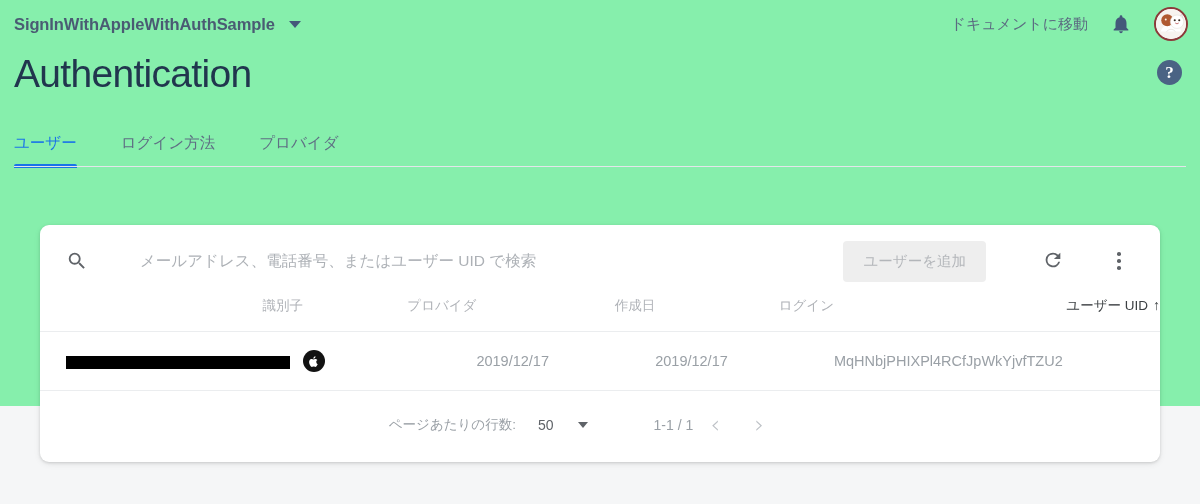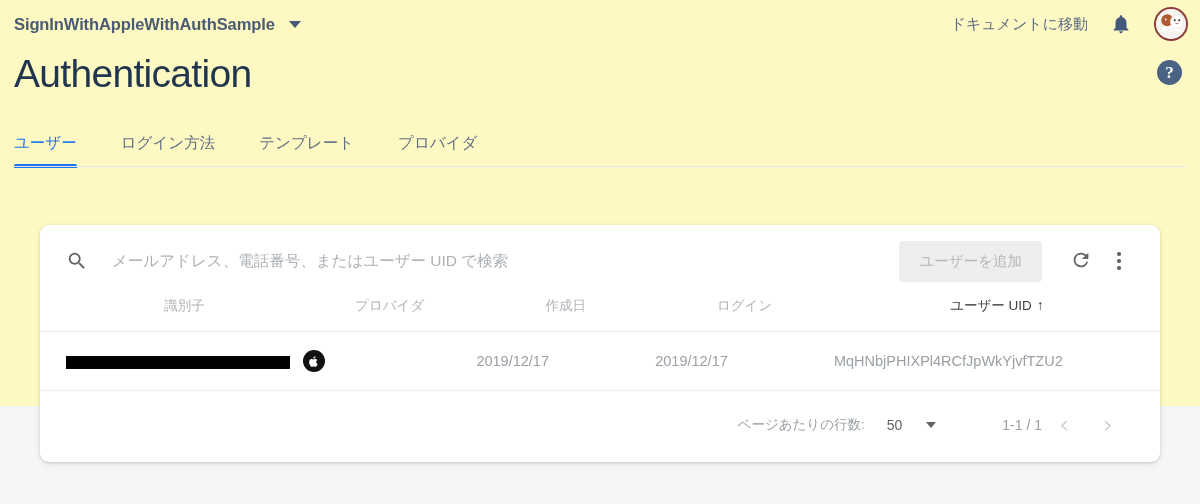--- a/index.html
+++ b/index.html
@@ -2,21 +2,21 @@
 <html><head>
 <meta charset="utf-8">
 <style>
   * { box-sizing: border-box; margin: 0; padding: 0; }
   html, body {
     width: 1200px; height: 504px;
     background: #f5f6f7;
     font-family: "Liberation Sans", "DejaVu Sans", sans-serif;
     overflow: hidden;
   }
-  .page { position: relative; width: 1200px; height: 406px; background: #fef9c3; }
+  .page { position: relative; width: 1200px; height: 406px; background: #86efac; }
 
   
   .topbar {
     position: absolute; top: 0; left: 0; width: 1200px; height: 48px;
     display: flex; align-items: center;
   }
   .project-chip {
     display: flex; align-items: center; gap: 14px;
     margin-left: 14px; cursor: pointer;
   }
@@ -86,20 +86,21 @@
     position: absolute; top: 225px; left: 40px;
     width: 1120px; height: 237px;
     background: #fff; border-radius: 9px;
     box-shadow: 0 1px 3px rgba(0,0,0,0.14), 0 2px 7px rgba(0,0,0,0.07);
     overflow: hidden;
   }
 
   .toolbar {
     height: 72px; display: flex; align-items: center;
     padding: 0 22px 0 26px;
+    gap: 28px;
   }
   .search-icon { width: 22px; height: 22px; flex: 0 0 auto; }
   .search-input {
     flex: 1 1 auto; border: none; outline: none;
     font-size: 15.5px; color: #3c4043; margin-left: 24px;
     background: transparent; font-family: inherit;
   }
   .search-input::placeholder { color: #adb1b6; }
   .add-user-btn {
     background: #eeeeee; color: #b3b6ba; border: none;
@@ -112,21 +113,21 @@
     display: flex; align-items: center; justify-content: center;
     cursor: pointer; background: transparent; border: none;
   }
   .kebab { display: flex; flex-direction: column; gap: 3.5px; align-items: center; }
   .kebab i { width: 3.6px; height: 3.6px; border-radius: 50%; background: #5f6368; display:block; }
 
   
   table { width: 100%; border-collapse: collapse; table-layout: fixed; }
   thead th {
     font-size: 13.5px; color: #b0b3b8; font-weight: 400;
-    text-align: center; padding: 0 0 16px 0; white-space: nowrap;
+    text-align: right; padding: 0 0 16px 0; white-space: nowrap;
   }
   thead th.sorted { color: #3c4043; }
   .sort-arrow { font-size: 14px; margin-left: 5px; color: #3c4043; }
   tbody td {
     font-size: 14.5px; color: #9aa0a6; padding: 18px 0;
     border-top: 1px solid #ebedef; border-bottom: 1px solid #ebedef;
     vertical-align: middle; white-space: nowrap;
   }
   .col-id { width: 250px; padding-left: 26px; }
   .col-provider { width: 165px; }
@@ -139,21 +140,21 @@
     display: inline-block; width: 224px; height: 13px;
     background: #000; vertical-align: middle;
   }
   .provider-badge {
     width: 22px; height: 22px; border-radius: 50%;
     background: #121212; display: flex; align-items: center; justify-content: center;
   }
 
   
   .pager {
-    display: flex; align-items: center; justify-content: flex-end;
+    display: flex; align-items: center; justify-content: center;
     height: 68px; padding-right: 30px; gap: 0;
   }
   .pager-label { font-size: 13.5px; color: #9aa0a6; margin-right: 22px; }
   .rows-select {
     display: flex; align-items: center; gap: 24px; cursor: pointer;
     margin-right: 66px;
   }
   .rows-value { font-size: 14px; color: #5f6368; }
   .rows-caret {
     width: 0; height: 0;
@@ -205,21 +206,20 @@
       </span>
     </div>
   </div>
 
   <h1 class="page-title">Authentication</h1>
   <div class="help-btn">?</div>
 
   <div class="tabs">
     <div class="tab active">ユーザー</div>
     <div class="tab">ログイン方法</div>
-    <div class="tab">テンプレート</div>
     <div class="tab">プロバイダ</div>
   </div>
   <div class="tabs-rule"></div>
 
   <div class="card">
 
     <div class="toolbar">
       <span class="search-icon">
         <svg viewBox="0 0 24 24" width="22" height="22" aria-hidden="true">
           <path fill="#5f6368" d="M15.5 14h-.79l-.28-.27A6.47 6.47 0 0 0 16 9.5 6.5 6.5 0 1 0 9.5 16c1.61 0 3.09-.59 4.23-1.57l.27.28v.79l5 4.99L20.49 19l-4.99-5zm-6 0A4.5 4.5 0 1 1 14 9.5 4.49 4.49 0 0 1 9.5 14z"></path>

